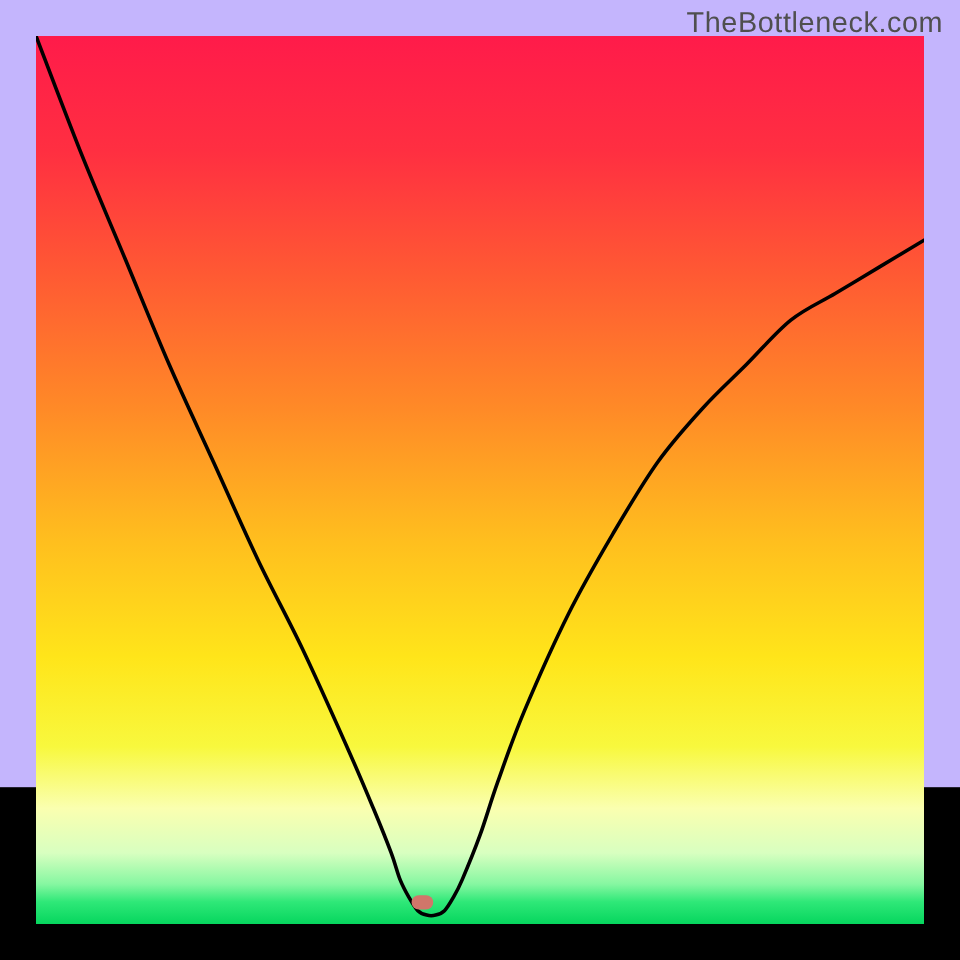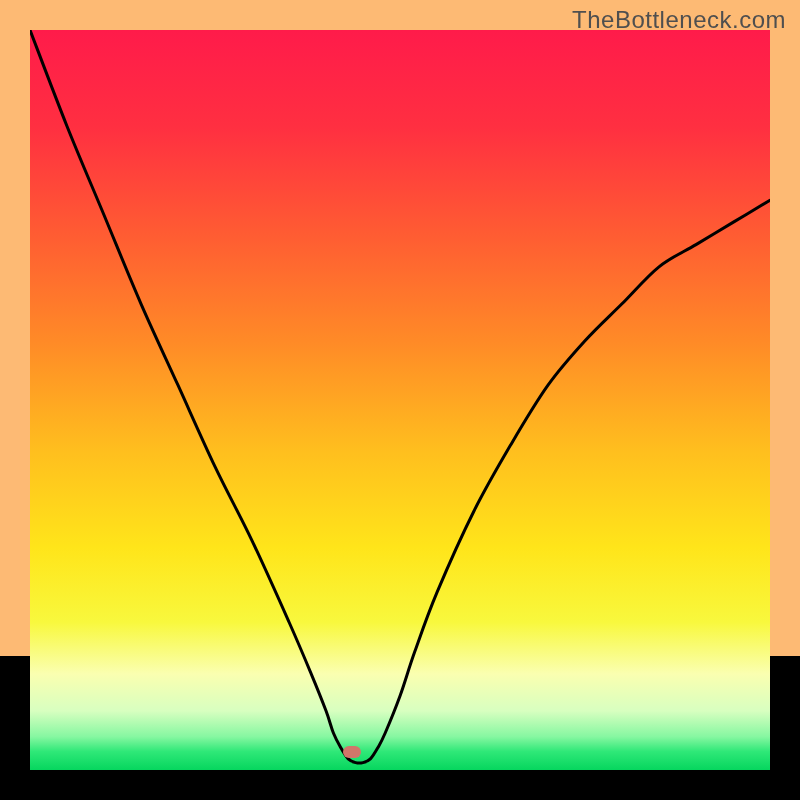--- a/index.html
+++ b/index.html
@@ -8,21 +8,21 @@
     width: 800px;
     height: 800px;
     background: #000;
     font-family: Arial, Helvetica, sans-serif;
     overflow: hidden;
   }
   .outer {
     position: relative;
     width: 800px;
     height: 656px;
-    background: #fdba74;
+    background: #c4b5fd;
   }
   .watermark {
     position: absolute;
     top: 6px;
     right: 14px;
     color: #4f4f4f;
     font-size: 24px;
     font-weight: 500;
     letter-spacing: 0.5px;
     font-family: Arial, Helvetica, sans-serif;

